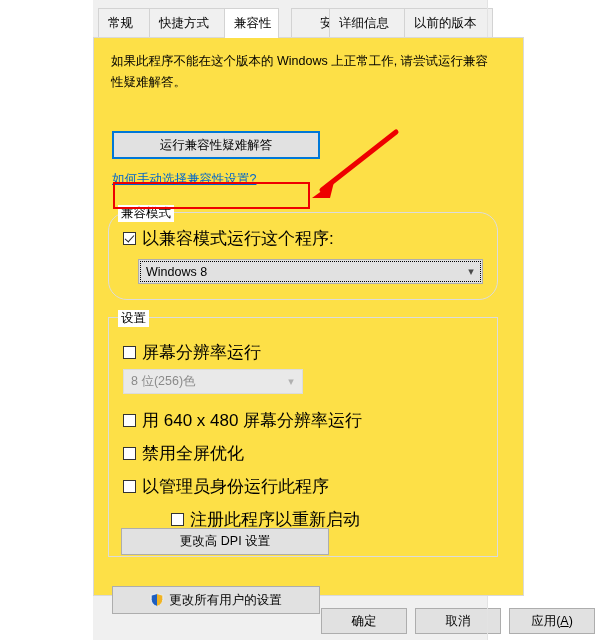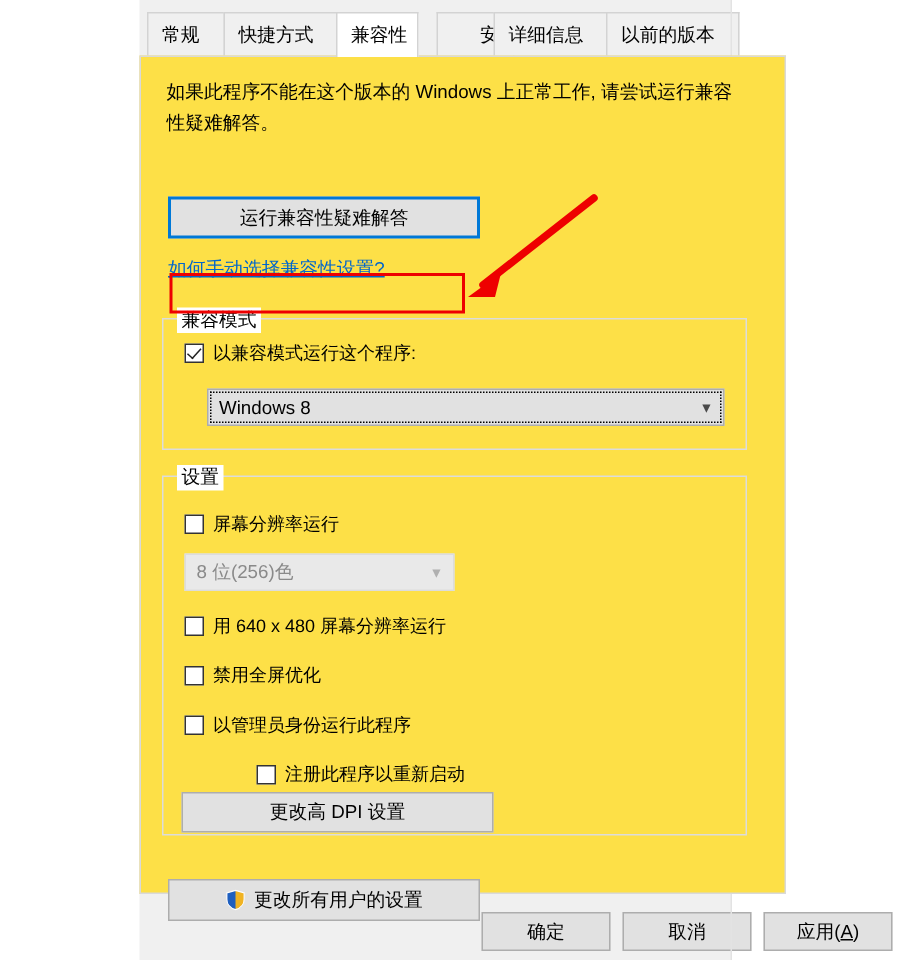--- a/index.html
+++ b/index.html
@@ -145,35 +145,36 @@
     padding: 0 3px;
     font-size: 12.5px;
     color: #000;
     white-space: nowrap;
   }
   #group-compat {
     left: 14px;
     top: 174px;
     width: 390px;
     height: 88px;
+    border-radius: 19px;
   }
   #group-settings {
     left: 14px;
     top: 279px;
     width: 390px;
     height: 240px;
   }
 
   
   .cbrow {
     position: absolute;
     display: flex;
     align-items: center;
     gap: 6px;
-    font-size: 12px;
+    font-size: 17px;
     white-space: nowrap;
     cursor: default;
   }
   .cbox {
     width: 13px;
     height: 13px;
     border: 1px solid #333333;
     background: #ffffff;
     box-sizing: border-box;
     position: relative;

